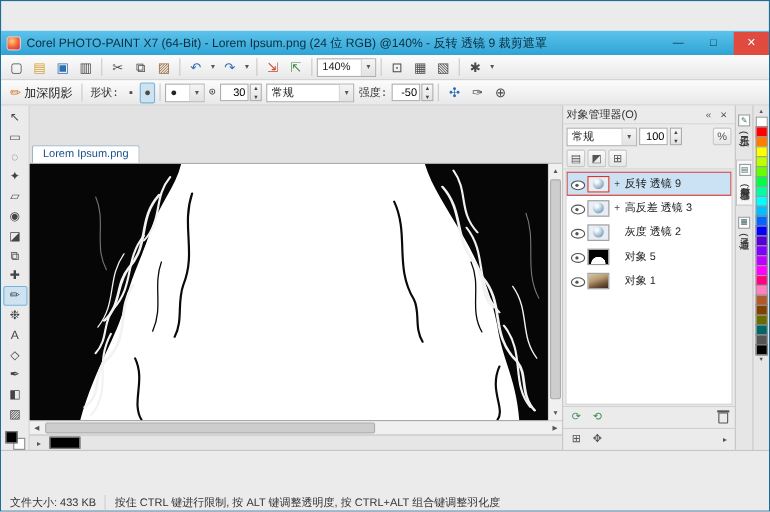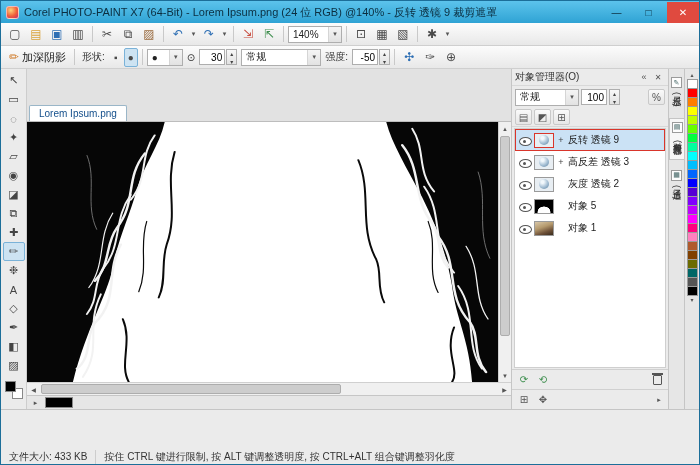--- a/index.html
+++ b/index.html
@@ -1,21 +1,21 @@
 <!DOCTYPE html>
 <html><head>
 <meta charset="utf-8">
 <style>
   html,body{margin:0;padding:0;background:#9aa0a6;}
   *{box-sizing:border-box;}
   body{width:700px;height:465px;overflow:hidden;font-family:"Liberation Sans","DejaVu Sans",sans-serif;font-size:11px;color:#222;-webkit-user-select:none;user-select:none;}
   .window{width:700px;height:465px;border:1px solid #1c6e99;display:flex;flex-direction:column;background:#ebebeb;}
 
   
-  .titlebar{flex:0 0 22px;background:linear-gradient(#5cc3ec,#2fa3d4);display:flex;align-items:center;padding-left:5px;gap:5px;}
+  .titlebar{flex:0 0 22px;background:linear-gradient(#5cc3ec,#2fa3d4);display:flex;align-items:center;padding-left:5px;gap:5px;margin-top:27px;}
   .app-icon{width:13px;height:13px;border-radius:3px;background:radial-gradient(circle at 35% 30%,#ffd27a,#f0603a 55%,#c6276b);border:1px solid rgba(255,255,255,.6);}
   .title-text{flex:1;color:#0b2e40;font-size:11px;white-space:nowrap;overflow:hidden;}
   .winbtn{width:27px;height:21px;display:flex;align-items:center;justify-content:center;color:#0b2e40;font-size:10px;cursor:default;}
   .winbtn.close{background:#e04a3f;color:#fff;width:32px;}
 
   
   .menubar{flex:0 0 19px;background:#f4f4f4;border-bottom:1px solid #dcdcdc;display:flex;align-items:center;padding-left:4px;}
   .menu-item{padding:2px 7px;white-space:nowrap;}
 
   
@@ -27,21 +27,21 @@
   .darr{width:9px;height:19px;display:flex;align-items:center;justify-content:center;}
   .darr::after{content:"▾";font-size:7px;color:#555;}
   .g-blue{color:#2e6fb4;} .g-yellow{color:#d9a33c;} .g-red{color:#c74a3c;} .g-green{color:#3f8f4f;} .g-brown{color:#9a6b3f;}
   .combo{height:17px;background:#fff;border:1px solid #aeaeae;display:flex;align-items:center;font-size:10px;padding-left:4px;gap:2px;}
   .combo .carr{margin-left:auto;width:13px;height:100%;border-left:1px solid #d5d5d5;display:flex;align-items:center;justify-content:center;background:linear-gradient(#f5f5f5,#e2e2e2);}
   .combo .carr::after{content:"▾";font-size:7px;color:#555;}
   .numbox{height:16px;border:1px solid #aeaeae;background:#fff;font-size:10px;padding:0 2px;text-align:right;font-family:inherit;}
   .spin{display:inline-flex;flex-direction:column;width:11px;height:16px;border:1px solid #aeaeae;background:linear-gradient(#f8f8f8,#e2e2e2);}
   .spin i{display:block;height:8px;font-style:normal;font-size:6px;line-height:8px;text-align:center;color:#444;}
   .spin i.up::before{content:"▴";} .spin i.dn::before{content:"▾";}
-  .plabel{padding:0 3px;font-size:10px;color:#333;white-space:nowrap;}
+  .plabel{padding:0 3px;font-size:10px;color:#333;white-space:nowrap;font-family:Liberation Mono, monospace;}
   .preset{display:flex;align-items:center;gap:3px;padding:0 4px;height:19px;border-radius:2px;}
   .preset-ic{color:#d07b2a;font-size:12px;}
 
   
   .content{flex:1;display:flex;min-height:0;}
 
   .toolbox{flex:0 0 26px;background:#ebebeb;border-right:1px solid #cdcdcd;display:flex;flex-direction:column;align-items:center;padding-top:2px;}
   .tool{width:22px;height:19px;display:flex;align-items:center;justify-content:center;font-size:11px;color:#444;border-radius:2px;}
   .tool.active{background:#cde3f2;border:1px solid #7ab2d8;}
   .colorctl{position:relative;width:18px;height:18px;margin-top:6px;}

